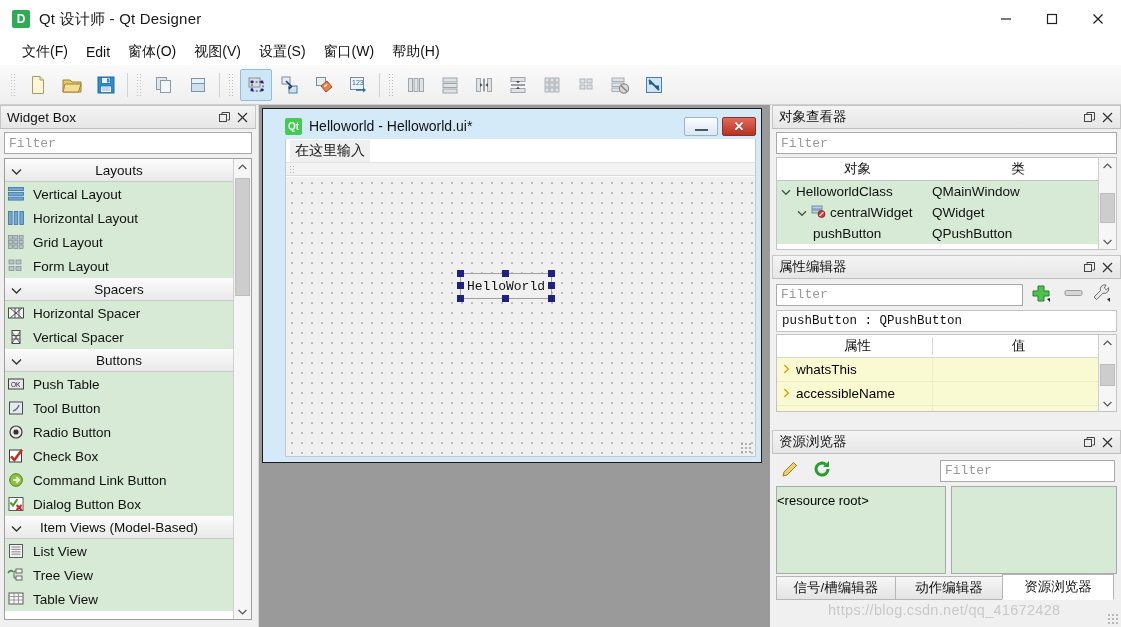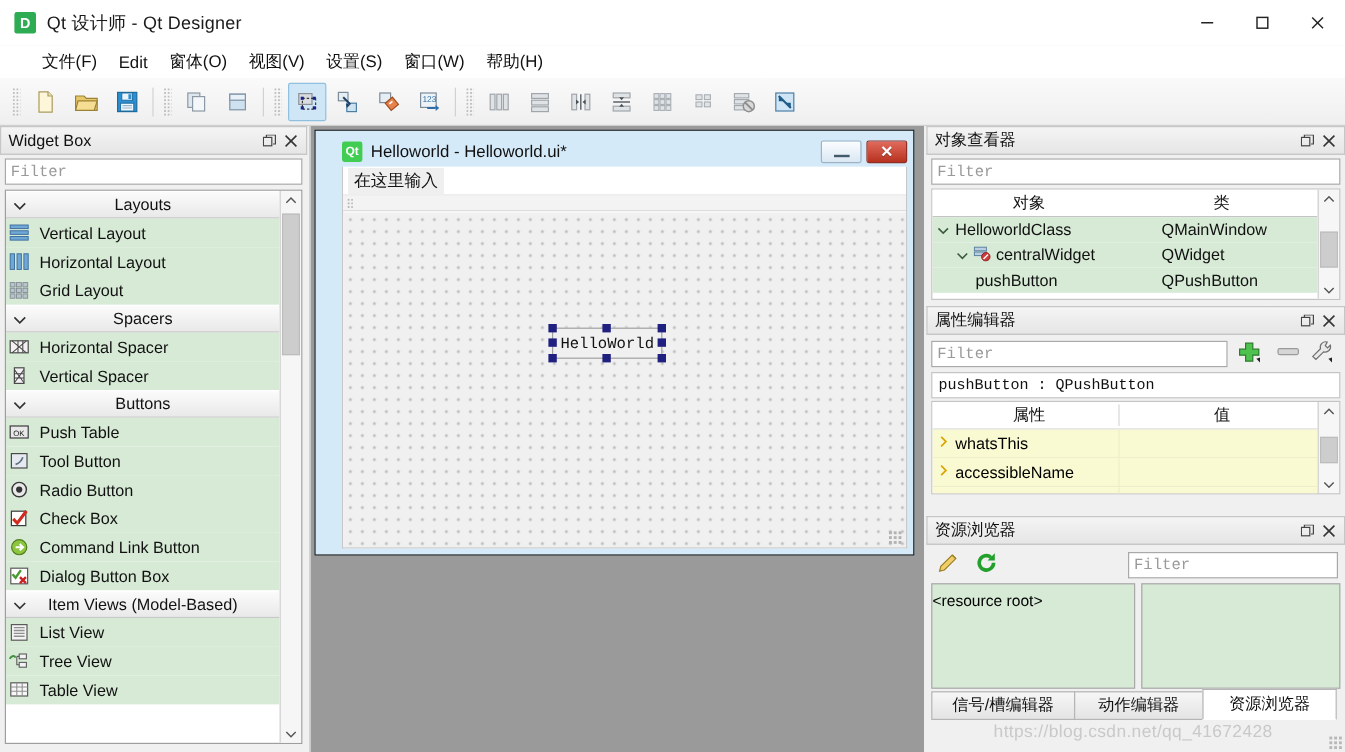--- a/index.html
+++ b/index.html
@@ -29,21 +29,21 @@
   .win-ctrls { margin-left:auto; display:flex; height:38px; }
   .win-btn {
     width:46px; height:38px; display:flex; align-items:center; justify-content:center;
     color:#222;
   }
   .win-btn svg { display:block; }
 
   
   .menubar {
     position:absolute; left:0; top:38px; width:1121px; height:27px;
-    background:#ffffff; display:flex; align-items:center; padding-left:26px;
+    background:#ffffff; display:flex; align-items:center; padding-left:13px;
   }
   .menu-item {
     padding:3px 9px; font-size:14px; color:#111; white-space:nowrap;
   }
 
   
   .toolbar {
     position:absolute; left:0; top:65px; width:1121px; height:40px;
     background:linear-gradient(#fafafa,#efefef);
     border-bottom:1px solid #cfcfcf;
@@ -152,21 +152,21 @@
   
   #right { position:absolute; left:772px; top:105px; width:349px; height:522px; background:#f0f0f0; }
   .panel { position:absolute; left:0; width:349px; }
   .panel .dock-title { width:349px; }
 
   .tree-head {
     display:flex; height:23px; background:#ffffff; border:1px solid #c4c4c4; border-bottom:1px solid #c4c4c4;
     font-size:13.5px; color:#111; align-items:center;
   }
   .tree-head > div { padding-left:6px;text-align:center; }
-  .tree-row { display:flex; height:21px; align-items:center; background:#d6ead6; font-size:13.5px; color:#111;gap:36px; }
+  .tree-row { display:flex; height:21px; align-items:center; background:#d6ead6; font-size:13.5px; color:#111; }
   .tree-row .c1 { display:flex; align-items:center; }
   .tree-row .c2 { }
 
   .prop-hdr {
     height:22px; border:1px solid #c4c4c4; background:#ffffff; display:flex; align-items:center; padding-left:5px;
     font-family:"Liberation Mono", monospace; font-size:12.5px; color:#111;
   }
   .prop-row { display:flex; height:24px; align-items:center; background:#fafad2; border-bottom:1px solid #ededc8; font-size:13.5px; }
   .prop-row .pcell { display:flex; align-items:center; padding-left:6px; }
   .prop-row .vcell { border-left:1px solid #ededc8; height:100%; }
@@ -453,20 +453,33 @@
               <rect x="1.5" y="6.2" width="4" height="3.6"></rect>
                   <rect x="6.8" y="6.2" width="4" height="3.6"></rect>
                   <rect x="12.1" y="6.2" width="4" height="3.6"></rect>
               <rect x="1.5" y="10.9" width="4" height="3.6"></rect>
                   <rect x="6.8" y="10.9" width="4" height="3.6"></rect>
                   <rect x="12.1" y="10.9" width="4" height="3.6"></rect>
                 </g>
               </svg>
           </span>
           <span>Grid Layout</span>
+        </div>
+        <div class="wb-item">
+          <span class="wb-ico">
+            <svg width="18" height="16" viewBox="0 0 18 16">
+                <g fill="#b9c3cb" stroke="#7d878f" stroke-width="0.7">
+              <rect x="2" y="2" width="5" height="4"></rect>
+                  <rect x="9" y="2" width="5" height="4"></rect>
+              <rect x="2" y="8.5" width="5" height="4"></rect>
+                  <rect x="9" y="8.5" width="5" height="4"></rect>
+                </g>
+              </svg>
+          </span>
+          <span>Form Layout</span>
         </div>
 
         <div class="wb-cat">
           <span class="chev">
             <svg width="11" height="7" viewBox="0 0 11 7">
                 <path d="M1 1l4.5 4.5L10 1" fill="none" stroke="#333" stroke-width="1.4"></path>
               </svg>
           </span>
           <span>Spacers</span>
         </div>

